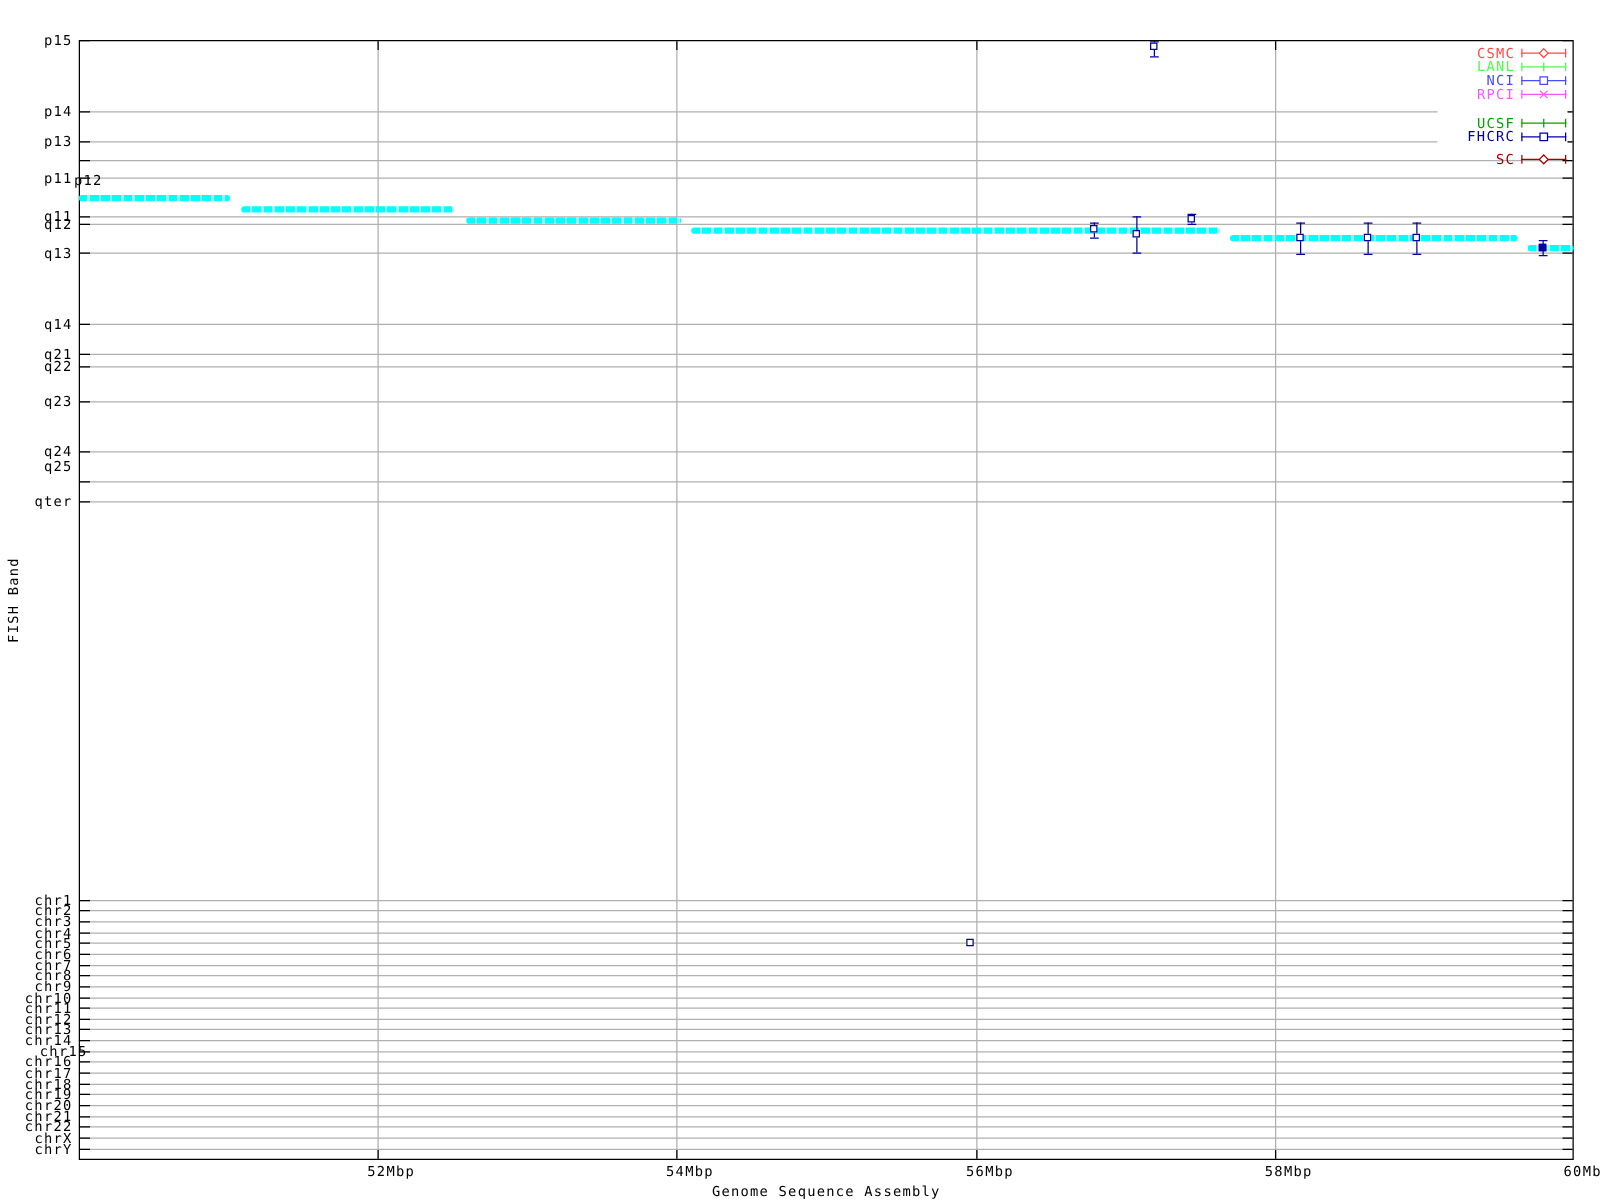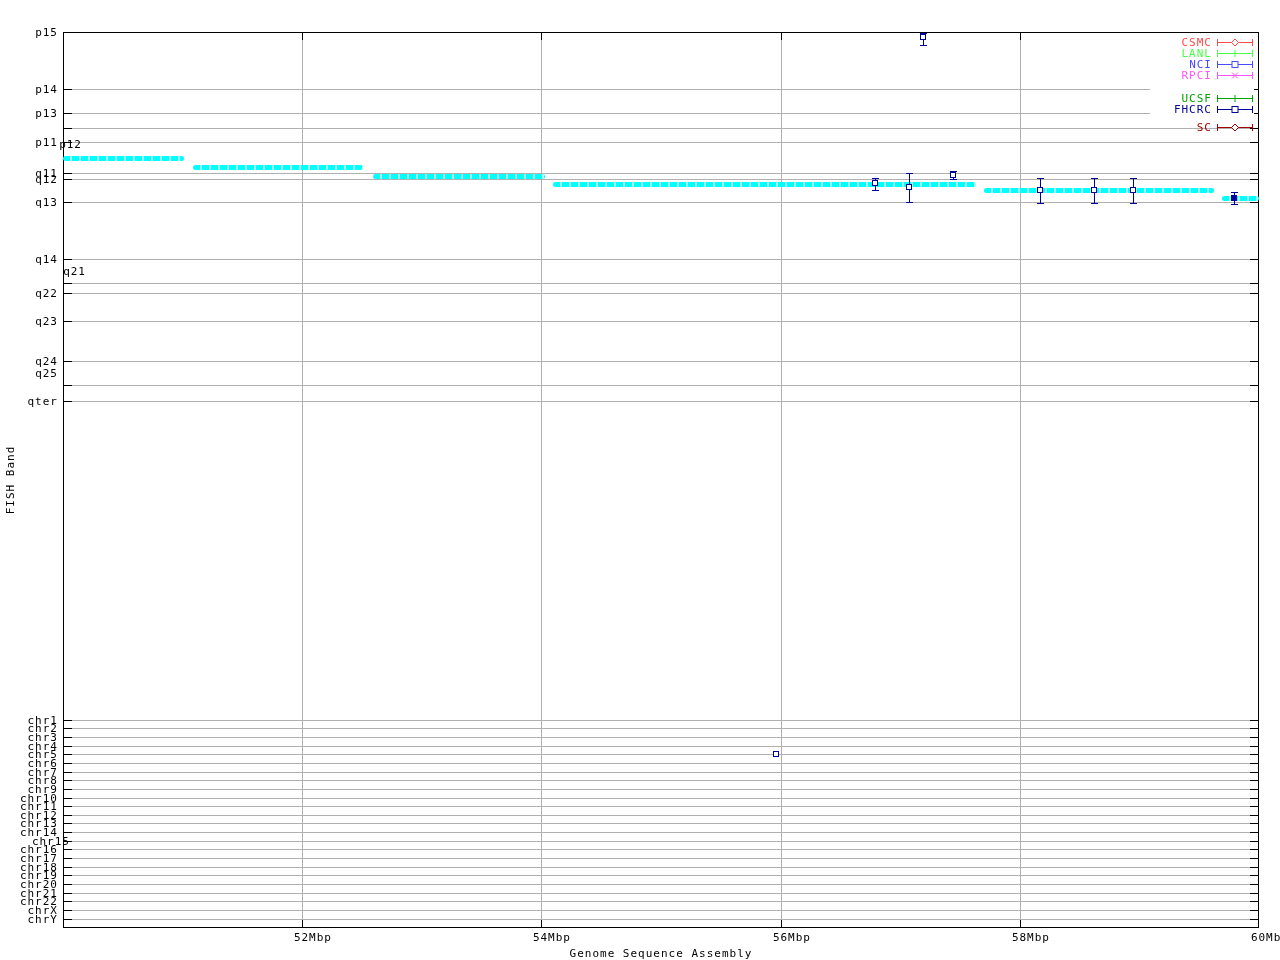--- a/index.html
+++ b/index.html
@@ -100,21 +100,21 @@
       <div class="abs ytick" style="left: 1250px; top: 179px;"></div>
       <div class="abs ylab txt" style="left: 0px; top: 174px;">q12</div>
       <div class="abs ytick" style="left: 64px; top: 202px;"></div>
       <div class="abs ytick" style="left: 1250px; top: 202px;"></div>
       <div class="abs ylab txt" style="left: 0px; top: 197px;">q13</div>
       <div class="abs ytick" style="left: 64px; top: 259px;"></div>
       <div class="abs ytick" style="left: 1250px; top: 259px;"></div>
       <div class="abs ylab txt" style="left: 0px; top: 254px;">q14</div>
       <div class="abs ytick" style="left: 64px; top: 283px;"></div>
       <div class="abs ytick" style="left: 1250px; top: 283px;"></div>
-      <div class="abs ylab txt" style="left: 0px; top: 266px; padding-left: 28px;">q21</div>
+      <div class="abs ylab txt" style="left: 0px; top: 278px;">q21</div>
       <div class="abs ytick" style="left: 64px; top: 293px;"></div>
       <div class="abs ytick" style="left: 1250px; top: 293px;"></div>
       <div class="abs ylab txt" style="left: 0px; top: 288px;">q22</div>
       <div class="abs ytick" style="left: 64px; top: 321px;"></div>
       <div class="abs ytick" style="left: 1250px; top: 321px;"></div>
       <div class="abs ylab txt" style="left: 0px; top: 316px;">q23</div>
       <div class="abs ytick" style="left: 64px; top: 361px;"></div>
       <div class="abs ytick" style="left: 1250px; top: 361px;"></div>
       <div class="abs ylab txt" style="left: 0px; top: 356px;">q24</div>
       <div class="abs ytick" style="left: 64px; top: 385px;"></div>

